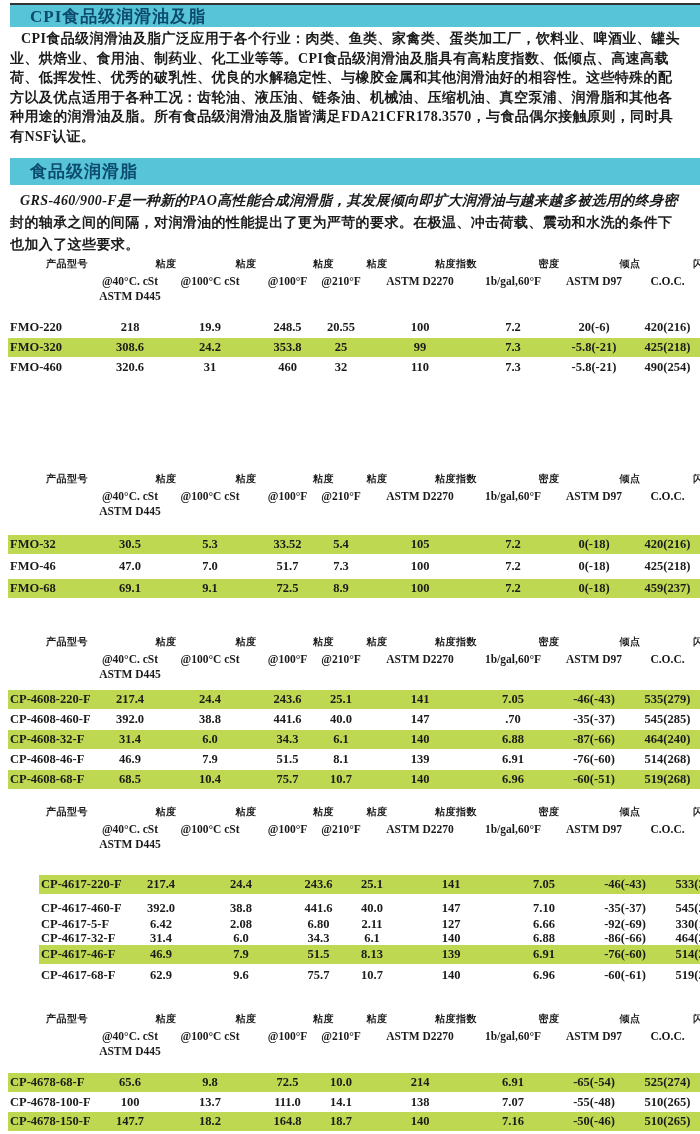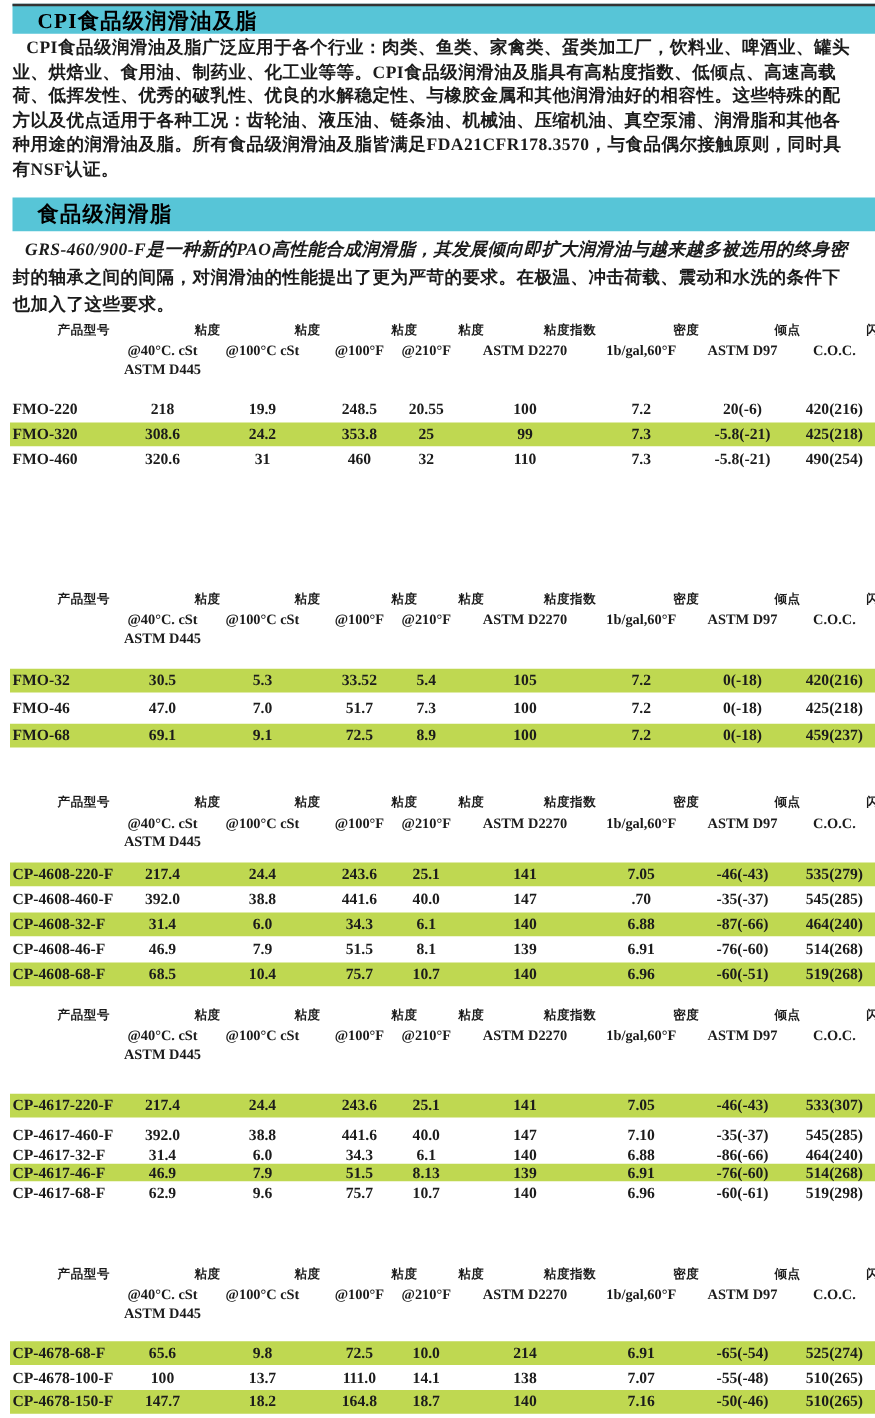--- a/index.html
+++ b/index.html
@@ -16,21 +16,21 @@
     height: 1134px;
     background: #ffffff;
     overflow: hidden;
   }
   
   .bar {
     position: absolute;
     left: 10px;
     right: 0;
     background: var(--bar, #57C5D7);
-    color: #000000;
+    color: #0c4a6e;
     font-size: 17px;
     letter-spacing: 1px;
     padding-left: 20px;
     display: flex;
     align-items: center;
   }
   #bar1 { top: 3px;  height: 24px; border-top: 2px solid #333; }
   #bar2 { top: 158px; height: 27px; }
   
   .para { position: absolute; left: 10px; right: 5px; font-size: 14px; letter-spacing: .4px; }
@@ -58,21 +58,21 @@
   }
   .hrow1 { height: 18px; font-size: 10px; letter-spacing: .5px; margin-left: 36px; }
   .hrow2 { height: 15px; font-size: 11.5px; }
   .hrow3 { height: 15px; font-size: 11.5px; }
   .hcell { justify-self: center; white-space: nowrap; }
   .hcell.first { justify-self: start; padding-left: 2px; }
   .rows { }
   #table-0 .rows { margin-top: 15px; }
   #table-1 .rows { margin-top: 17px; }
   #table-2 .rows { margin-top: 9px; }
-  #table-3 .rows { margin-top: 24px; }
+  #table-3 .rows { margin-top: 24px; margin-left: 31px; }
   #table-4 .rows { margin-top: 15px; }
   .trow { height: 19px; margin-bottom: 1px; font-size: 12.5px; }
   .trow.hl { background: var(--hl, #BFD851); }
   .tcell { justify-self: center; white-space: nowrap; }
   .tcell.first { justify-self: start; padding-left: 2px; }
   #table-1 .trow { margin-bottom: 3px; }
   #table-3 .trow:nth-child(1) { margin-bottom: 6px; }
   #table-3 .trow:nth-child(2) { height: 17px; margin-bottom: 0; }
   #table-3 .trow:nth-child(3) { height: 14px; margin-bottom: 0; }
   #table-3 .trow:nth-child(4) { height: 14px; margin-bottom: 0; }
@@ -391,20 +391,31 @@
           <div class="tcell">392.0</div>
           <div class="tcell">38.8</div>
           <div class="tcell">441.6</div>
           <div class="tcell">40.0</div>
           <div class="tcell">147</div>
           <div class="tcell">7.10</div>
           <div class="tcell">-35(-37)</div>
           <div class="tcell">545(285)</div>
         </div>
         <div class="trow">
+          <div class="tcell first">CP-4617-5-F</div>
+          <div class="tcell">6.42</div>
+          <div class="tcell">2.08</div>
+          <div class="tcell">6.80</div>
+          <div class="tcell">2.11</div>
+          <div class="tcell">127</div>
+          <div class="tcell">6.66</div>
+          <div class="tcell">-92(-69)</div>
+          <div class="tcell">330(166)</div>
+        </div>
+        <div class="trow">
           <div class="tcell first">CP-4617-32-F</div>
           <div class="tcell">31.4</div>
           <div class="tcell">6.0</div>
           <div class="tcell">34.3</div>
           <div class="tcell">6.1</div>
           <div class="tcell">140</div>
           <div class="tcell">6.88</div>
           <div class="tcell">-86(-66)</div>
           <div class="tcell">464(240)</div>
         </div>

